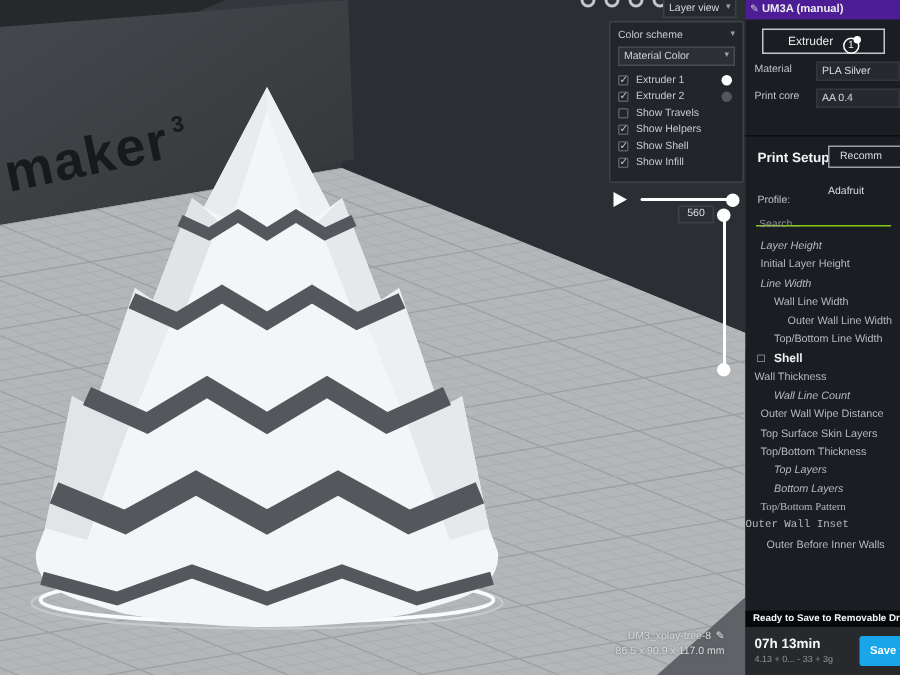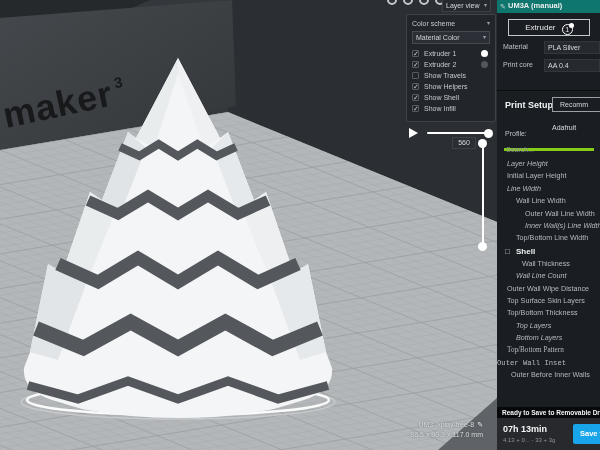--- a/index.html
+++ b/index.html
@@ -45,42 +45,42 @@
   #sim-slider-track{position:absolute;left:427px;top:132px;width:62px;height:2px;background:#fff;border-radius:1px;}
   #sim-slider-handle{position:absolute;left:484px;top:129px;width:9px;height:9px;border-radius:50%;background:#fff;}
   #layer-value{position:absolute;left:452px;top:137px;width:24px;height:12px;background:#2b2f34;
       border:1px solid #3c4147;color:#d8dbde;font-size:7px;line-height:10px;text-align:center;}
   #layer-slider-track{position:absolute;left:482px;top:143px;width:2px;height:103px;background:#fff;}
   #layer-handle-top{position:absolute;left:478px;top:139px;width:9px;height:9px;border-radius:50%;background:#fff;}
   #layer-handle-bottom{position:absolute;left:478px;top:242px;width:9px;height:9px;border-radius:50%;background:#fff;}
 
   
   #right-panel{position:absolute;left:497px;top:0;width:103px;height:450px;background:#1a1d21;}
-  #machine-header{height:13px;background:#0f766e;color:#eceeef;font-size:7.5px;font-weight:bold;
+  #machine-header{height:13px;background:#4c1d95;color:#eceeef;font-size:7.5px;font-weight:bold;
       line-height:12px;padding-left:11px;white-space:nowrap;}
   #machine-header .pencil{position:absolute;left:3px;top:1px;font-size:7px;color:#cfd3d6;font-weight:normal;}
   #extruder-button{position:absolute;left:11px;top:19px;width:82px;height:17px;border:1px solid #c3c7cb;
       color:#e8eaec;font-size:8px;line-height:15px;text-align:center;white-space:nowrap;}
   .ext-circle{display:inline-block;position:relative;width:11px;height:11px;border:1px solid #fff;
       border-radius:50%;font-size:7px;line-height:10px;vertical-align:-2px;margin-left:4px;}
   .ext-dot{position:absolute;right:-2px;top:-2px;width:5px;height:5px;border-radius:50%;background:#fff;}
   .field-row{position:absolute;left:6px;width:97px;height:13px;}
   .field-label{position:absolute;left:0;top:2px;color:#bfc3c7;font-size:7px;}
   .field-select{position:absolute;left:41px;top:0;width:56px;height:13px;background:#26292e;
       border:1px solid #33373c;color:#dadde0;font-size:7px;line-height:11px;padding:0 3px;white-space:nowrap;}
   #panel-divider{position:absolute;left:0;top:90px;width:103px;height:1px;background:#0b0d0f;}
 
   #printsetup-title{position:absolute;left:8px;top:100px;color:#f2f4f5;font-size:9px;font-weight:bold;text-align:right;}
   #mode-button{position:absolute;left:55px;top:97px;width:70px;height:15px;border:1px solid #9aa0a5;
       color:#d8dbde;font-size:7px;line-height:13px;padding-left:7px;white-space:nowrap;}
   #profile-row{position:absolute;left:8px;top:122px;width:95px;height:12px;}
   #profile-label{color:#bfc3c7;font-size:7px;line-height:12px;}
   #profile-select{position:absolute;left:47px;top:0;width:60px;height:12px;color:#dadde0;font-size:7px;
       line-height:12px;white-space:nowrap;}
-  #search-box{position:absolute;left:7px;top:138px;width:90px;height:13px;border-bottom:3px solid #84cc16;}
+  #search-box{position:absolute;left:7px;top:138px;width:90px;height:13px;border-bottom:1px solid #84cc16;}
   #search-input{width:100%;height:100%;background:transparent;border:none;outline:none;
       color:#8a8f94;font-size:7px;font-family:"Liberation Sans",sans-serif;padding:0 2px;}
   #search-input::placeholder{color:#8a8f94;}
 
   #settings-list{position:absolute;left:0;top:158px;width:103px;height:246px;overflow:hidden;}
   .set-cat{height:13px;line-height:13px;color:#eff1f2;font-size:8px;font-weight:bold;
       padding-left:8px;white-space:nowrap;}
   .cat-icon{display:inline-block;width:11px;color:#cfd3d6;font-size:8px;font-weight:normal;}
   .set-row{height:12.4px;line-height:12.4px;color:#b6babf;font-size:7.2px;white-space:nowrap;overflow:hidden;}
   .set-row.italic{font-style:italic;}
@@ -450,24 +450,23 @@
     <div id="search-box">
       <input id="search-input" placeholder="Search..." style="">
     </div>
 
     <div id="settings-list">
         <div class="set-row italic" style="padding-left: 10px;">Layer Height</div>
         <div class="set-row" style="padding-left: 10px;">Initial Layer Height</div>
         <div class="set-row italic" style="padding-left: 10px;">Line Width</div>
         <div class="set-row" style="padding-left: 19px;">Wall Line Width</div>
         <div class="set-row" style="padding-left: 28px;">Outer Wall Line Width</div>
-        <div class="set-row italic" style="padding-left: 28px;">Inner Wall(s) Line Width</div>
         <div class="set-row" style="padding-left: 19px;">Top/Bottom Line Width</div>
         <div class="set-cat"><span class="cat-icon">□</span><span>Shell</span></div>
-        <div class="set-row" style="padding-left: 25px;">Wall Thickness</div>
+        <div class="set-row" style="padding-left: 6px;">Wall Thickness</div>
         <div class="set-row italic" style="padding-left: 19px;">Wall Line Count</div>
         <div class="set-row" style="padding-left: 10px;">Outer Wall Wipe Distance</div>
         <div class="set-row" style="padding-left: 10px;">Top Surface Skin Layers</div>
         <div class="set-row" style="padding-left: 10px;">Top/Bottom Thickness</div>
         <div class="set-row italic" style="padding-left: 19px;">Top Layers</div>
         <div class="set-row italic" style="padding-left: 19px;">Bottom Layers</div>
         <div class="set-row" style="padding-left: 10px; font-family: Liberation Serif, serif;">Top/Bottom Pattern</div>
         <div class="set-row" style="padding-left: 0; font-family: Liberation Mono, monospace;">Outer Wall Inset</div>
         <div class="set-row" style="padding-left: 14px;">Outer Before Inner Walls</div>
       </div>

